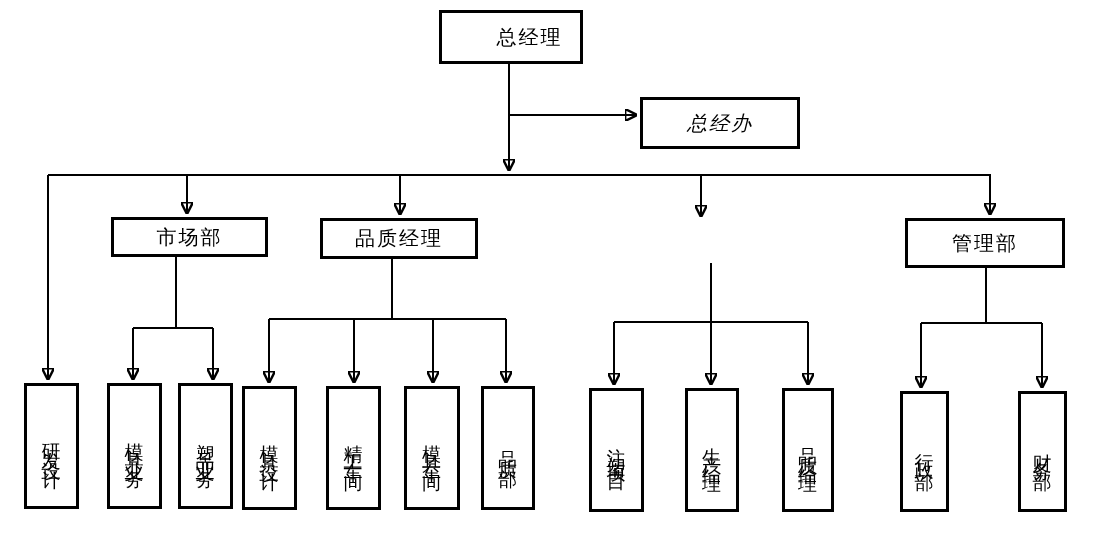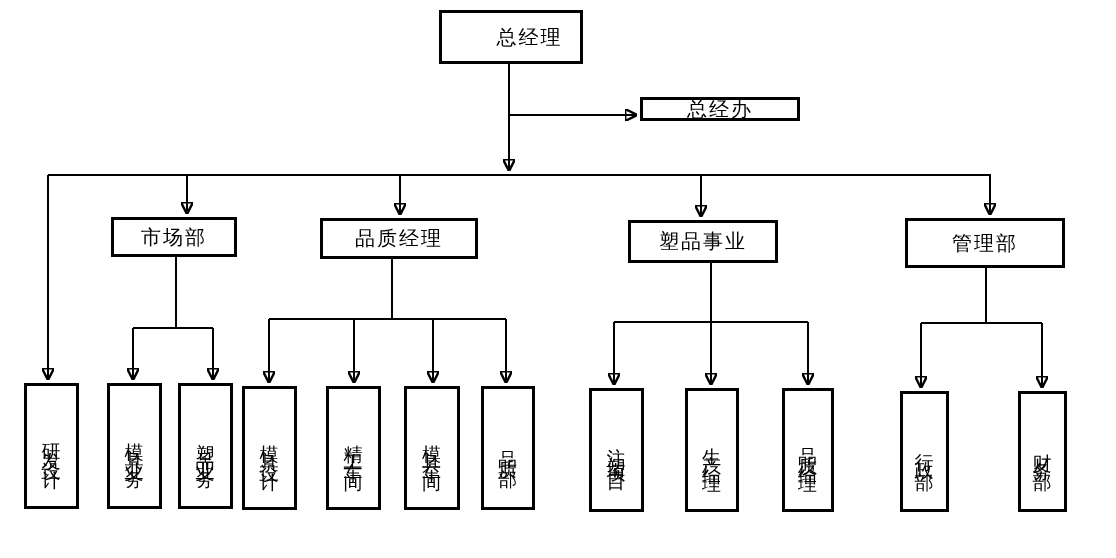--- a/index.html
+++ b/index.html
@@ -42,22 +42,22 @@
   .node.v {
     writing-mode: vertical-lr;
     text-orientation: upright;
     font-size: 19px;
     letter-spacing: 9px;
     line-height: 1;
     white-space: normal;
   }
   
   .n-gm        { left: 439px; top: 10px;  width: 144px; height: 54px; padding-left: 37px; }
-  .n-gmo       { left: 640px; top: 97px;  width: 160px; height: 24px; }
-  .n-marketing { left: 111px; top: 217px; width: 126px; height: 40px; }
+  .n-gmo       { left: 640px; top: 97px;  width: 160px; height: 52px; font-style: italic; }
+  .n-marketing { left: 111px; top: 217px; width: 157px; height: 40px; }
   .n-mold      { left: 320px; top: 218px; width: 158px; height: 41px; }
   .n-plastic   { left: 628px; top: 220px; width: 150px; height: 43px; }
   .n-mgmt      { left: 905px; top: 218px; width: 160px; height: 50px; }
   
   .n-rd          { left: 24px;   top: 383px; width: 55px; height: 126px; }
   .n-moldbiz     { left: 107px;  top: 383px; width: 55px; height: 126px; }
   .n-plasticbiz  { left: 178px;  top: 383px; width: 55px; height: 126px; }
   .n-molddesign  { left: 242px;  top: 386px; width: 55px; height: 124px; }
   .n-precision   { left: 326px;  top: 386px; width: 55px; height: 124px; }
   .n-moldshop    { left: 404px;  top: 386px; width: 56px; height: 124px; }
@@ -112,21 +112,20 @@
     <path d="M921,323 H1042"></path>
     <path d="M921,323 V387" marker-end="url(#arrow)"></path>
     <path d="M1042,323 V387" marker-end="url(#arrow)"></path>
   </svg>
 
   <div class="node n-gm">总经理</div>
   <div class="node n-gmo">总经办</div>
 
   <div class="node n-marketing">市场部</div>
   <div class="node n-mold">品质经理</div>
-  <div class="node n-plastic">塑品事业</div>
   <div class="node n-mgmt">管理部</div>
 
   <div class="node v n-rd">研发设计</div>
   <div class="node v n-moldbiz">模具业务</div>
   <div class="node v n-plasticbiz">塑品业务</div>
   <div class="node v n-molddesign">模具设计</div>
   <div class="node v n-precision">精工车间</div>
   <div class="node v n-moldshop">模具车间</div>
   <div class="node v n-qualitydept">品质部</div>
   <div class="node v n-injection">注塑项目</div>

